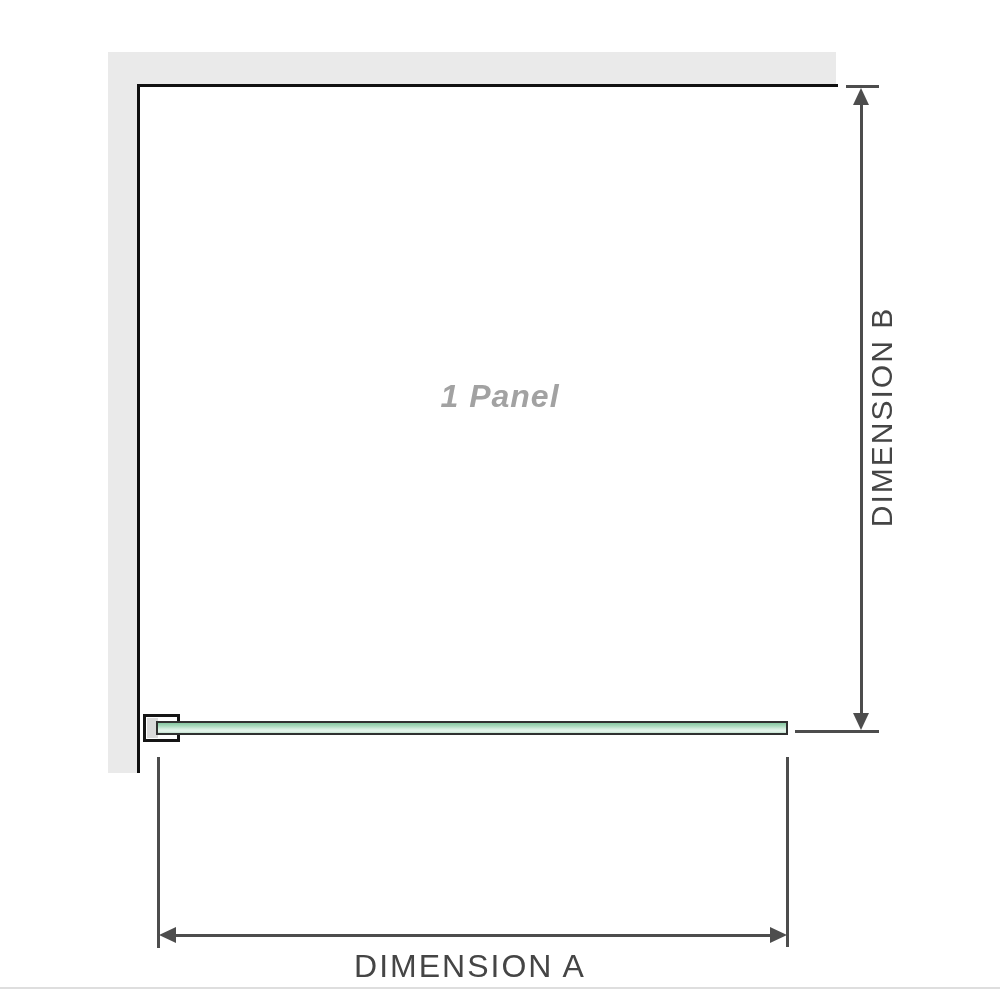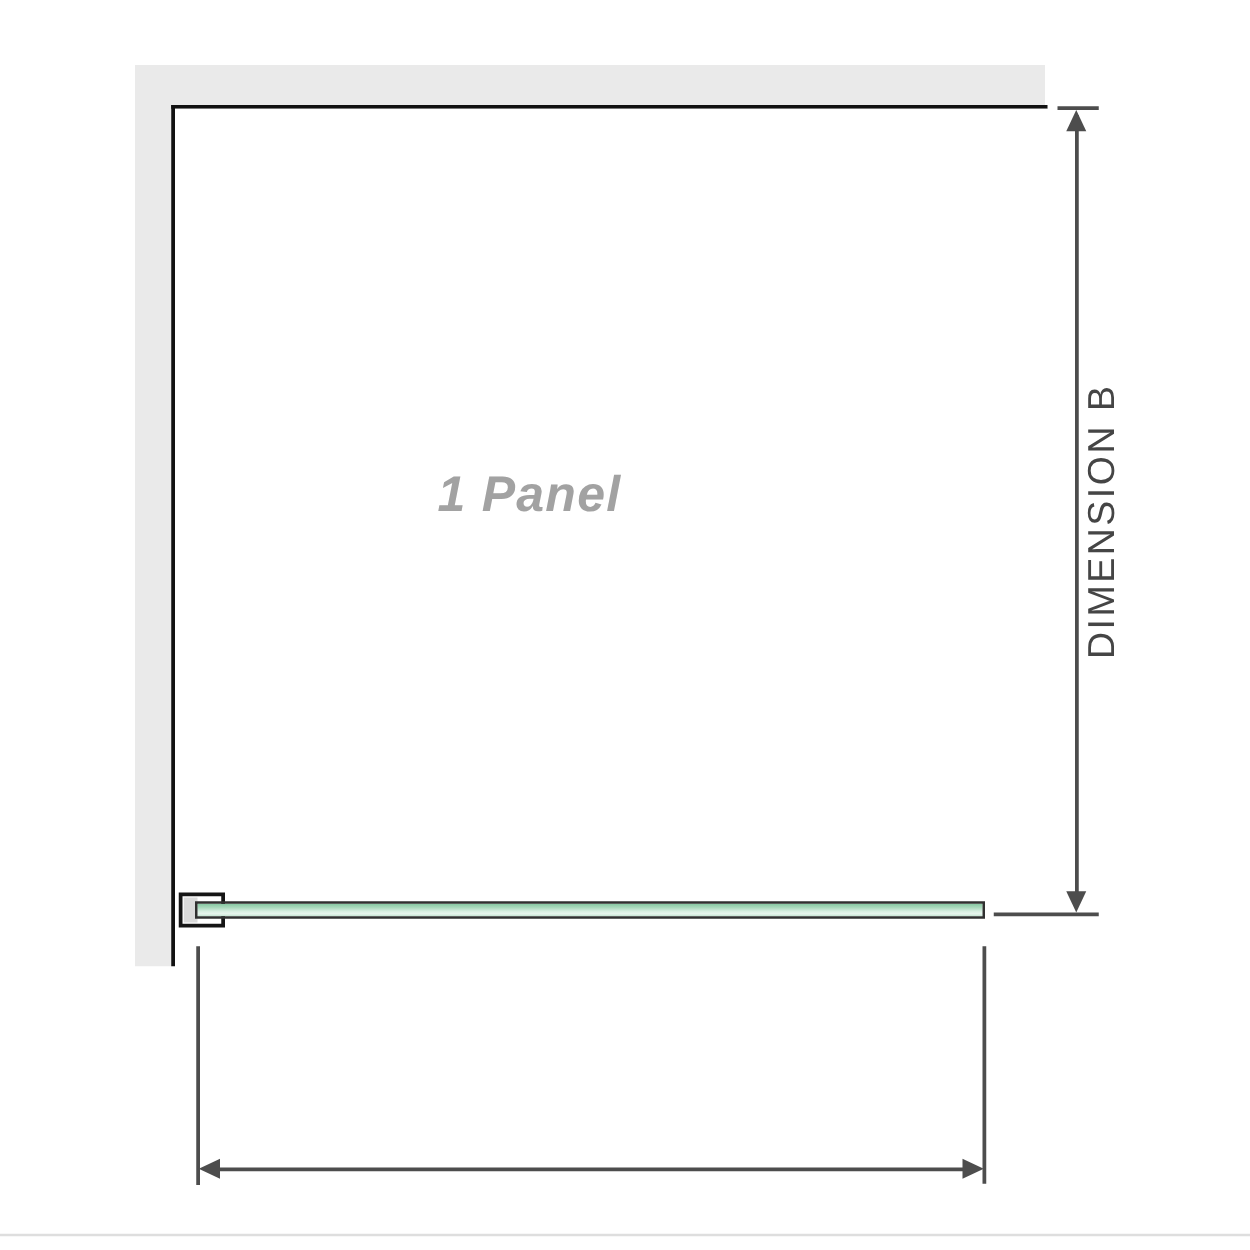--- a/index.html
+++ b/index.html
@@ -35,22 +35,22 @@
     background: #111111;
   }
 
   
   .shower-area {
     left: 140px; top: 87px; width: 698px; height: 634px;
     background: #ffffff;
   }
   .panel-label {
     left: 350px; top: 368px; width: 300px; height: 56px;
-    text-align: left;
-    font-size: 40px;
+    text-align: center;
+    font-size: 32px;
     font-style: italic;
     font-weight: bold;
     letter-spacing: 1px;
     color: #a2a2a2;
     line-height: 56px;
   }
 
   
   .bracket {
     left: 143px; top: 714px; width: 37px; height: 28px;
@@ -152,16 +152,17 @@
   <div class="abs dim dim-b-line"></div>
   <div class="abs arrow arrow-up"></div>
   <div class="abs arrow arrow-down"></div>
   <div class="abs dim-b-label">DIMENSION B</div>
 
   <div class="abs dim ext-a-left"></div>
   <div class="abs dim ext-a-right"></div>
   <div class="abs dim dim-a-line"></div>
   <div class="abs arrow arrow-left"></div>
   <div class="abs arrow arrow-right"></div>
+  <div class="abs dim-a-label">DIMENSION A</div>
 
   <div class="abs bottom-divider"></div>
 
 </div>
 
 </body></html>

